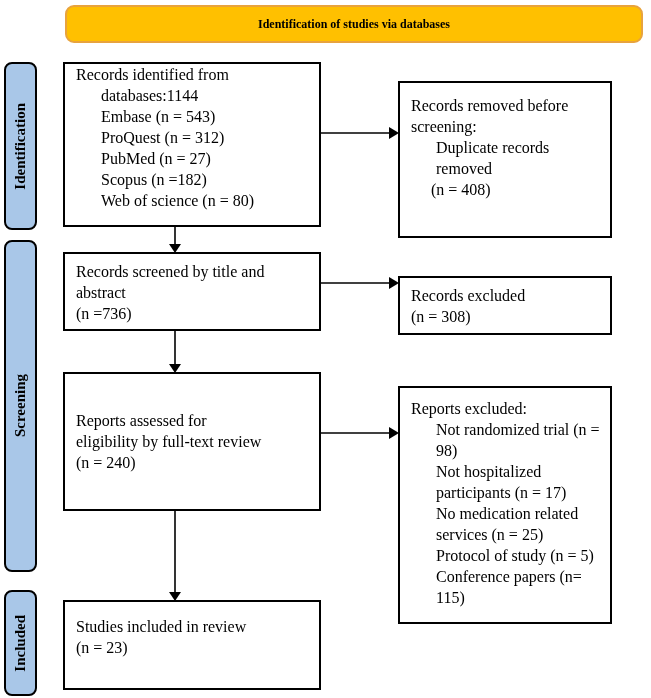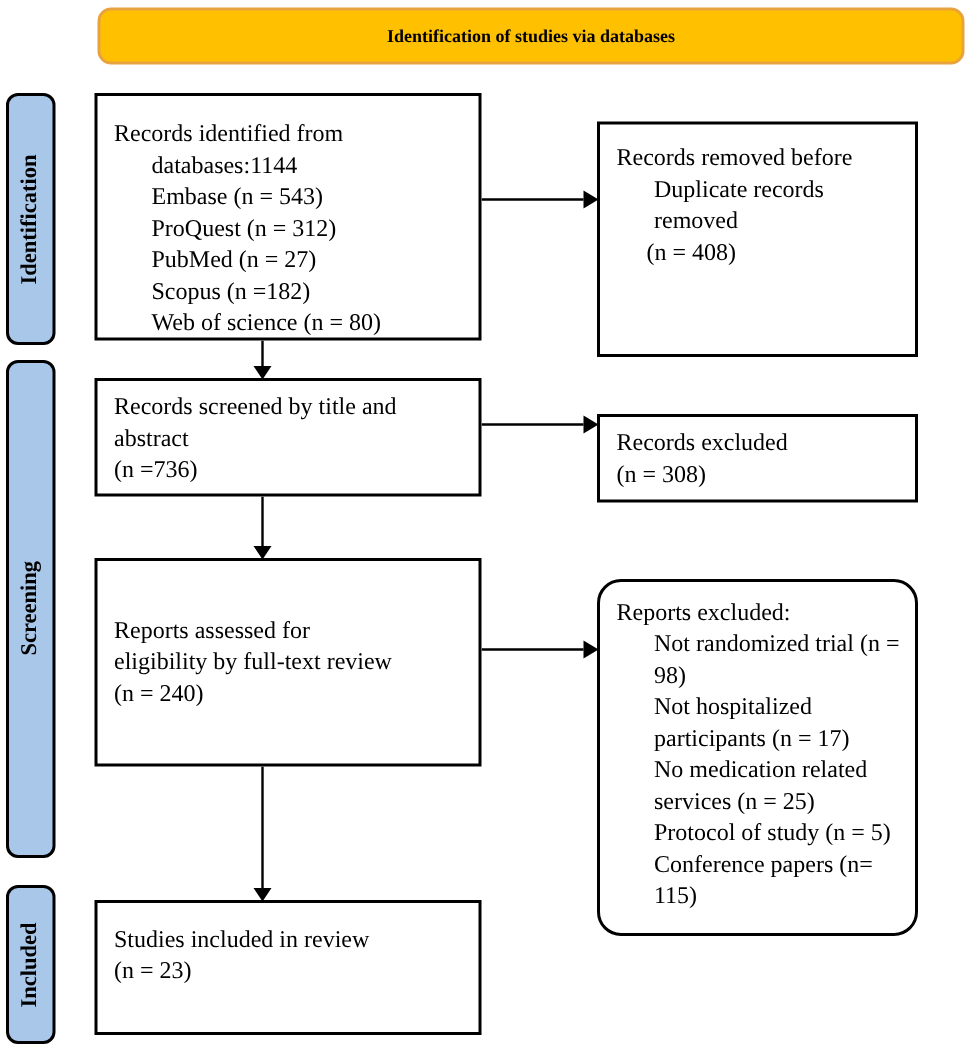--- a/index.html
+++ b/index.html
@@ -55,27 +55,27 @@
     background: #ffffff;
     border: 2px solid var(--box-border, #000000);
     font-size: 16px;
     line-height: 21px;
     color: #000;
     padding: 6px 8px 6px 11px;
   }
   .col-main  { left: 63px;  width: 258px; }
   .col-right { left: 398px; width: 214px; margin-top: 16px; }
 
-  .box-records-identified { top: 62px;  height: 165px; padding-top: 15px; }
+  .box-records-identified { top: 62px;  height: 165px; padding-top: 0; }
   .box-records-removed    { top: 65px;  height: 157px; padding-top: 12px; }
   .box-records-screened   { top: 252px; height: 79px;  padding-top: 7px; }
   .box-records-excluded   { top: 260px; height: 59px;  padding-top: 7px; }
   .box-reports-assessed   { top: 372px; height: 139px;
                             display: flex; flex-direction: column; justify-content: center; }
-  .box-reports-excluded   { top: 370px; height: 238px; padding-top: 10px; border-radius: 16px; }
+  .box-reports-excluded   { top: 370px; height: 238px; padding-top: 10px; }
   .box-studies-included   { top: 600px; height: 90px;  padding-top: 14px; }
 
   .line { white-space: nowrap; }
   .ind    { padding-left: 25px; }
   .ind-sm { padding-left: 20px; }
 
   .arrow-layer {
     position: absolute;
     left: 0; top: 0;
     width: 651px; height: 698px;
@@ -152,20 +152,21 @@
     <div class="line">(n = 240)</div>
   </div>
 
   <div class="flowbox col-main box-studies-included">
     <div class="line">Studies included in review</div>
     <div class="line">(n = 23)</div>
   </div>
 
   <div class="flowbox col-right box-records-removed">
     <div class="line">Records removed before</div>
+    <div class="line">screening:</div>
     <div class="line ind">Duplicate records</div>
     <div class="line ind">removed</div>
     <div class="line ind-sm">(n = 408)</div>
   </div>
 
   <div class="flowbox col-right box-records-excluded">
     <div class="line">Records excluded</div>
     <div class="line">(n = 308)</div>
   </div>
 

